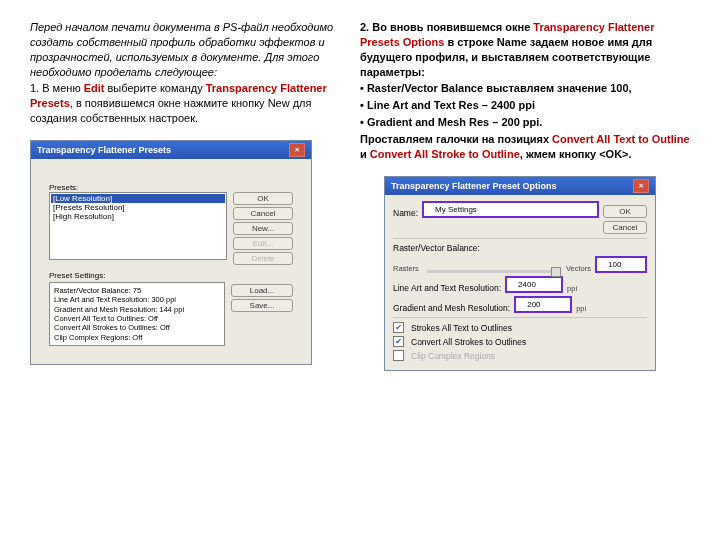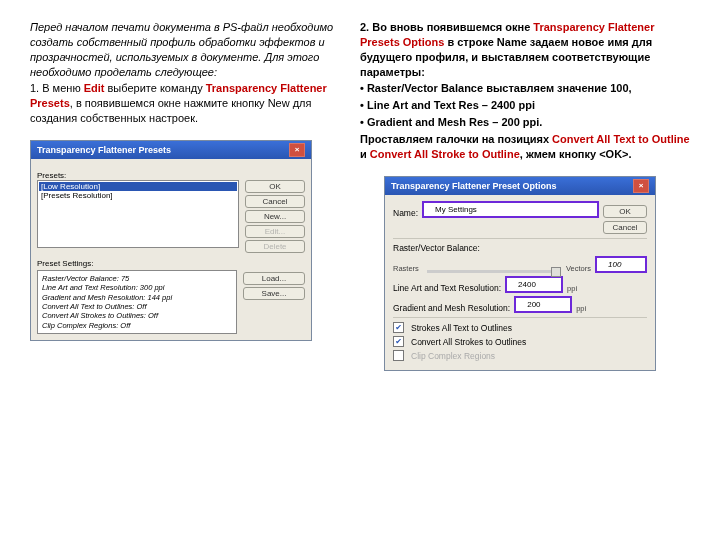--- a/index.html
+++ b/index.html
@@ -50,21 +50,21 @@
     background: #d05040;
     color: #fff;
     width: 14px;
     height: 12px;
     text-align: center;
     line-height: 12px;
     font-size: 8px;
     border: 1px solid #fff3;
   }
   .win-body {
-    padding: 6px;
+    padding: 18px;
   }
   .presets-area {
     display: flex;
     gap: 6px;
   }
   .listbox {
     flex: 1;
     background: #fff;
     border: 1px solid #888;
     height: 64px;
@@ -190,32 +190,33 @@
         <div class="titlebar">
           <span>Transparency Flattener Presets</span>
           <span class="x">×</span>
         </div>
         <div class="win-body">
           <div class="section-label">Presets:</div>
           <div class="presets-area">
             <div class="listbox">
               <div class="sel">[Low Resolution]</div>
               <div>[Presets Resolution]</div>
+              <div>[High Resolution]</div>
             </div>
             <div class="btn-col">
               <div class="btn">OK</div>
               <div class="btn">Cancel</div>
               <div class="btn">New...</div>
               <div class="btn disabled">Edit...</div>
               <div class="btn disabled">Delete</div>
             </div>
           </div>
           <div class="section-label">Preset Settings:</div>
           <div style="display:flex; gap:6px; align-items:flex-start;">
-            <div class="settings-box" style="flex:1;font-style:italic;">
+            <div class="settings-box" style="flex:1;">
               <div>Raster/Vector Balance: 75</div>
               <div>Line Art and Text Resolution: 300 ppi</div>
               <div>Gradient and Mesh Resolution: 144 ppi</div>
               <div>Convert All Text to Outlines: Off</div>
               <div>Convert All Strokes to Outlines: Off</div>
               <div>Clip Complex Regions: Off</div>
             </div>
             <div class="btn-row2">
               <div class="btn">Load...</div>
               <div class="btn">Save...</div>
@@ -255,21 +256,21 @@
           <div class="hr"></div>
           <div class="field-row">
             <span>Raster/Vector Balance:</span>
           </div>
           <div class="field-row">
             <span class="small-label">Rasters</span>
             <div class="slider-track">
                 <div class="slider-thumb"></div>
               </div>
             <span class="small-label">Vectors</span>
-            <span class="inp" style="width:26px;font-style:italic;">100</span>
+            <span class="inp" style="width:26px;">100</span>
           </div>
           <div class="field-row">
             <span>Line Art and Text Resolution:</span>
             <span class="inp" style="width:32px;">2400</span>
             <span class="small-label">ppi</span>
           </div>
           <div class="field-row">
             <span>Gradient and Mesh Resolution:</span>
             <span class="inp" style="width:32px;">200</span>
             <span class="small-label">ppi</span>

